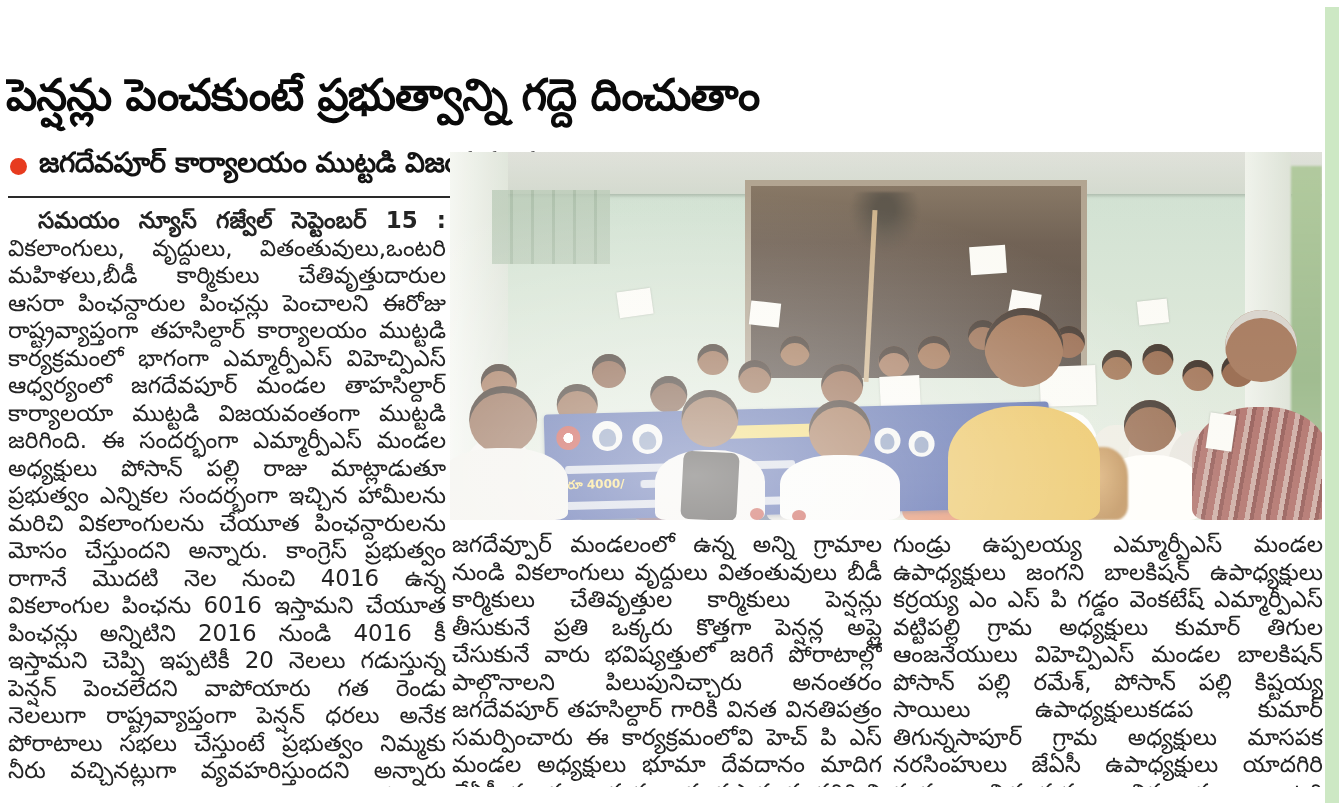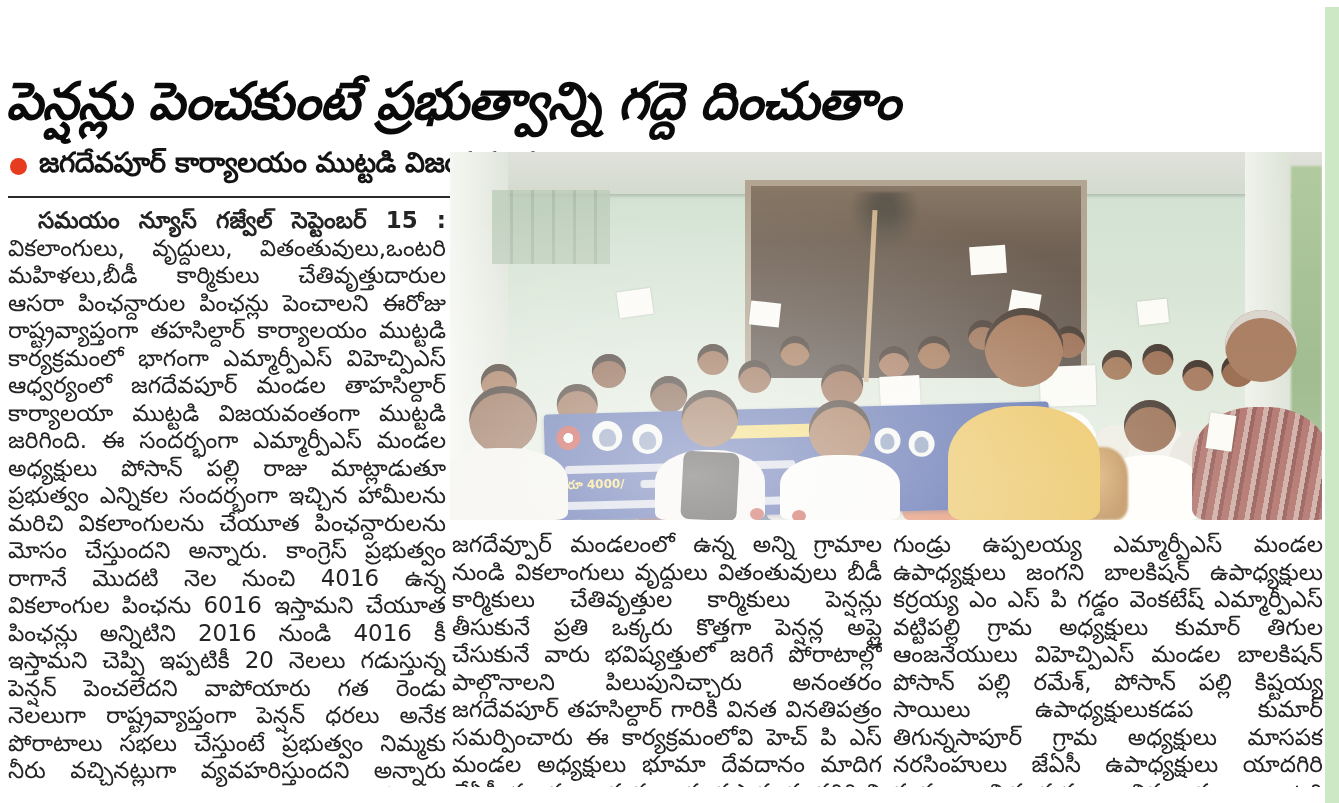--- a/index.html
+++ b/index.html
@@ -4,21 +4,21 @@
 <style>
   html,body{margin:0;padding:0;}
   body{font-family:"DejaVu Sans","Liberation Sans",sans-serif;background:#ffffff;}
   .page{position:relative;width:1339px;height:803px;background:#ffffff;overflow:hidden;}
 
   
   .edge-strip{position:absolute;left:1325px;top:7px;width:14px;height:796px;background:#cde8c4;}
 
   
   .headline{position:absolute;left:6px;top:16px;width:1314px;height:104px;overflow:hidden;
-    font-size:52px;line-height:100px;font-weight:800;color:#0a0a0a;letter-spacing:-1px;white-space:nowrap;font-style:italic;}
+    font-size:44px;line-height:100px;font-weight:800;color:#0a0a0a;letter-spacing:-1px;white-space:nowrap;}
 
   
   .subhead{position:absolute;left:10px;top:146px;width:450px;display:flex;align-items:center;gap:12px;}
   .bullet{width:17px;height:17px;border-radius:50%;background:#e73b1f;flex:0 0 auto;}
   .subhead-text{font-size:28px;font-weight:700;color:#141414;letter-spacing:-0.5px;white-space:nowrap;}
   .subhead-rule{position:absolute;left:8px;top:196px;width:448px;height:2px;background:#2a2a2a;}
 
   
   .col{position:absolute;font-size:23px;line-height:27.5px;color:#242424;text-align:justify;overflow:hidden;}
   .col p{margin:0;}

